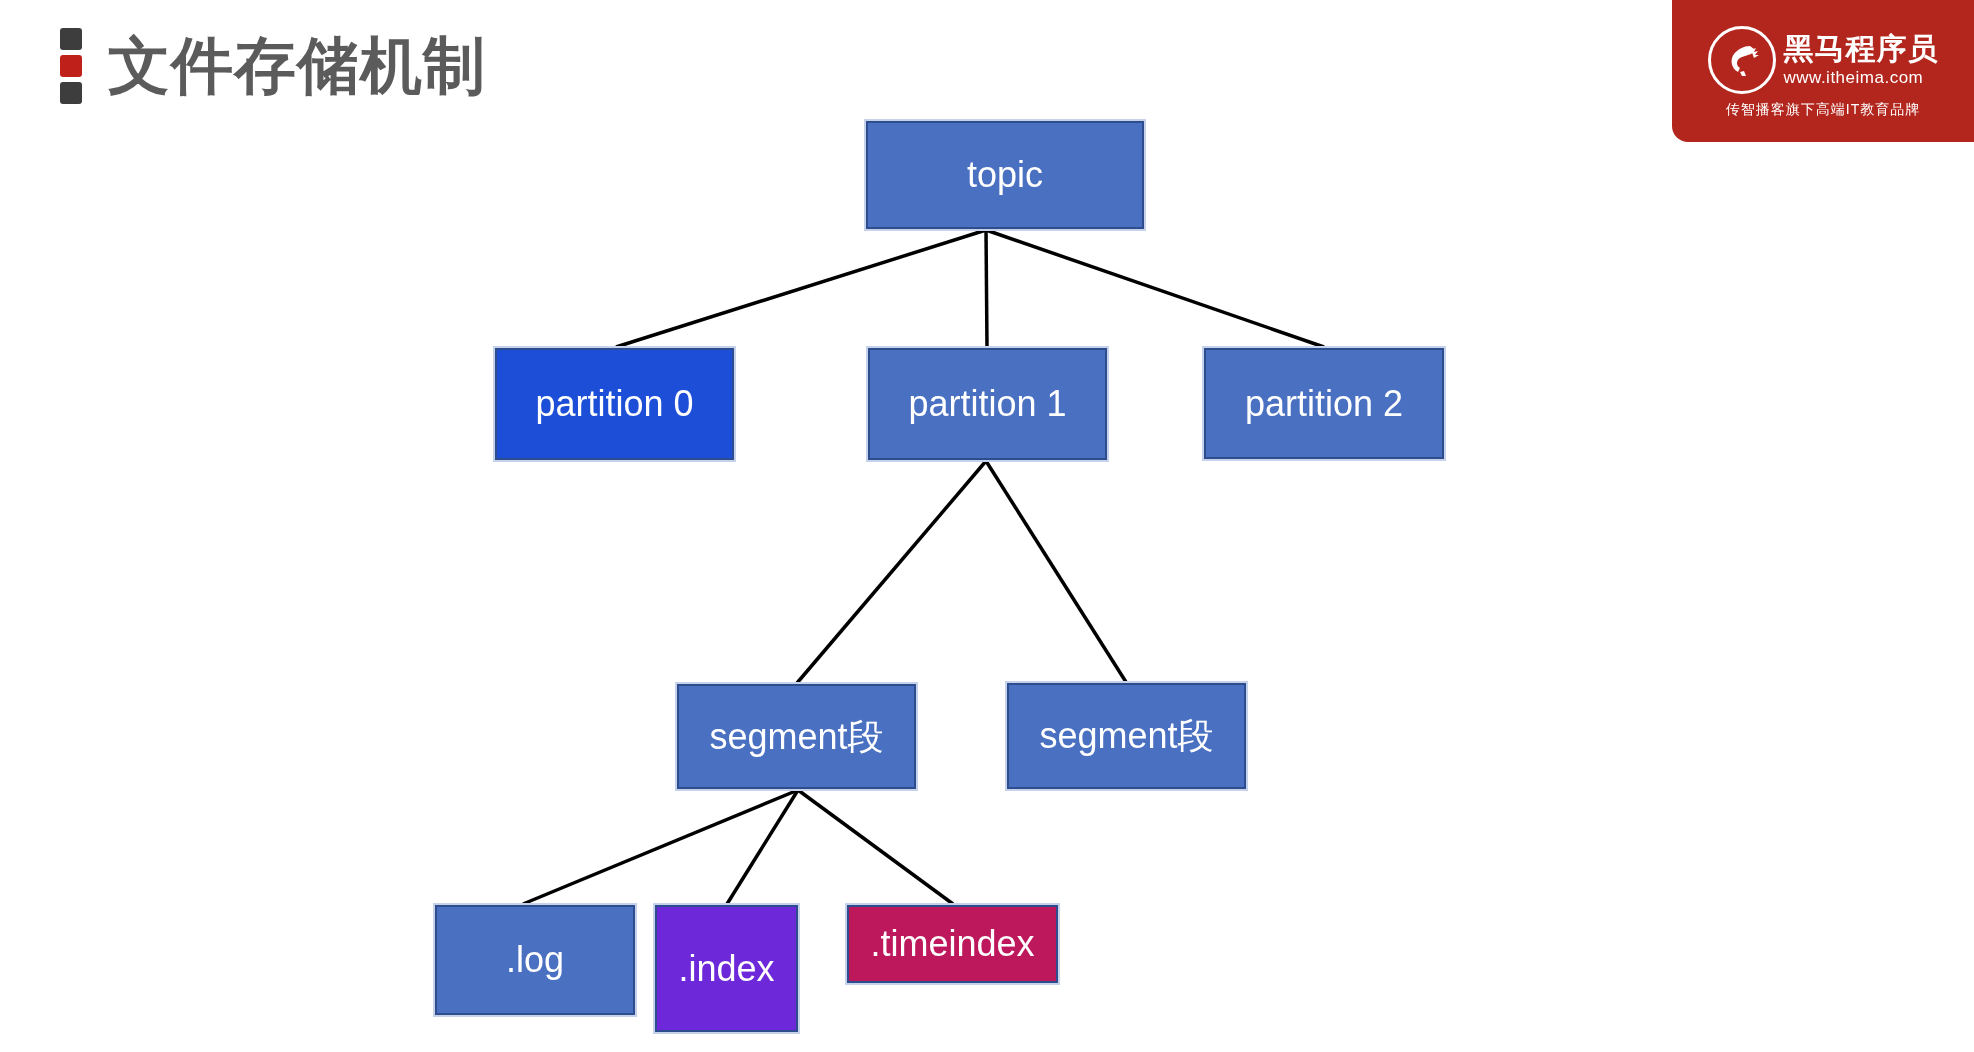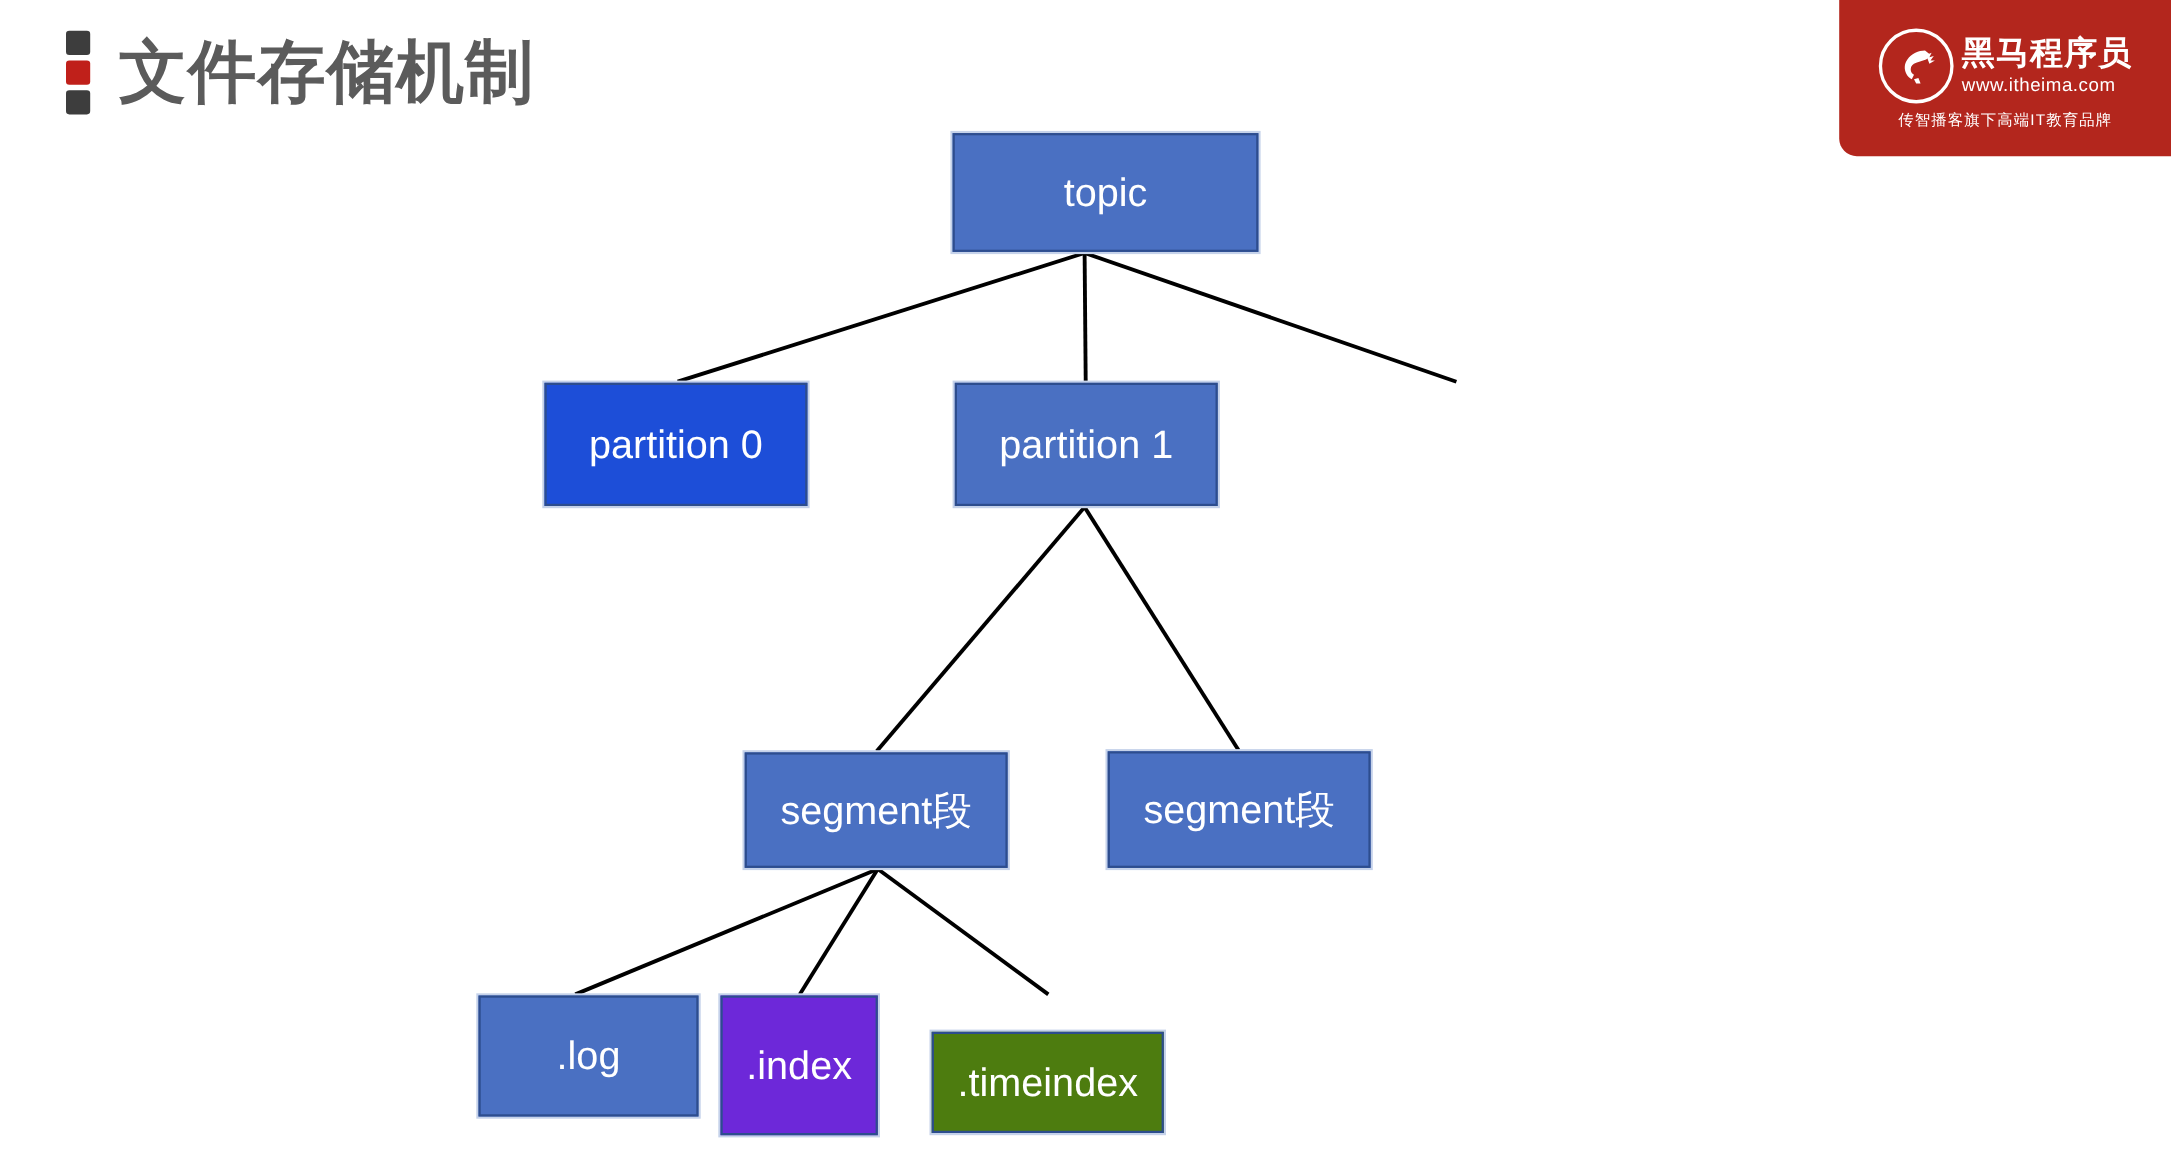--- a/index.html
+++ b/index.html
@@ -187,30 +187,33 @@
 
   <div class="node" style="left: 866px; top: 121px; width: 278px; height: 108px; background: rgb(74, 112, 194); border-color: rgb(45, 77, 142);">
         <span class="node-label" style="color: rgb(255, 255, 255);">topic</span>
       </div>
       <div class="node" style="left: 495px; top: 348px; width: 239px; height: 112px; background: #1d4ed8; border-color: rgb(45, 77, 142);">
         <span class="node-label" style="color: rgb(255, 255, 255);">partition 0</span>
       </div>
       <div class="node" style="left: 868px; top: 348px; width: 239px; height: 112px; background: rgb(74, 112, 194); border-color: rgb(45, 77, 142);">
         <span class="node-label" style="color: rgb(255, 255, 255);">partition 1</span>
       </div>
+      <div class="node" style="left: 1204px; top: 348px; width: 240px; height: 111px; background: rgb(74, 112, 194); border-color: rgb(45, 77, 142);">
+        <span class="node-label" style="color: rgb(255, 255, 255);">partition 2</span>
+      </div>
       <div class="node" style="left: 677px; top: 684px; width: 239px; height: 105px; background: rgb(74, 112, 194); border-color: rgb(45, 77, 142);">
         <span class="node-label" style="color: rgb(255, 255, 255);">segment段</span>
       </div>
       <div class="node" style="left: 1007px; top: 683px; width: 239px; height: 106px; background: rgb(74, 112, 194); border-color: rgb(45, 77, 142);">
         <span class="node-label" style="color: rgb(255, 255, 255);">segment段</span>
       </div>
       <div class="node" style="left: 435px; top: 905px; width: 200px; height: 110px; background: rgb(74, 112, 194); border-color: rgb(45, 77, 142);">
         <span class="node-label" style="color: rgb(255, 255, 255);">.log</span>
       </div>
       <div class="node" style="left: 655px; top: 905px; width: 143px; height: 127px; background: #6d28d9; border-color: rgb(45, 77, 142);">
         <span class="node-label" style="color: rgb(255, 255, 255);">.index</span>
       </div>
-      <div class="node" style="left: 847px; top: 905px; width: 211px; height: 92px; background: #4d7c0f; border-color: rgb(45, 77, 142); margin-top: 33px;">
+      <div class="node" style="left: 847px; top: 905px; width: 211px; height: 78px; background: #be185d; border-color: rgb(45, 77, 142);">
         <span class="node-label" style="color: rgb(255, 255, 255);">.timeindex</span>
       </div>
     </div>
 
 </div>
 
 </body></html>

